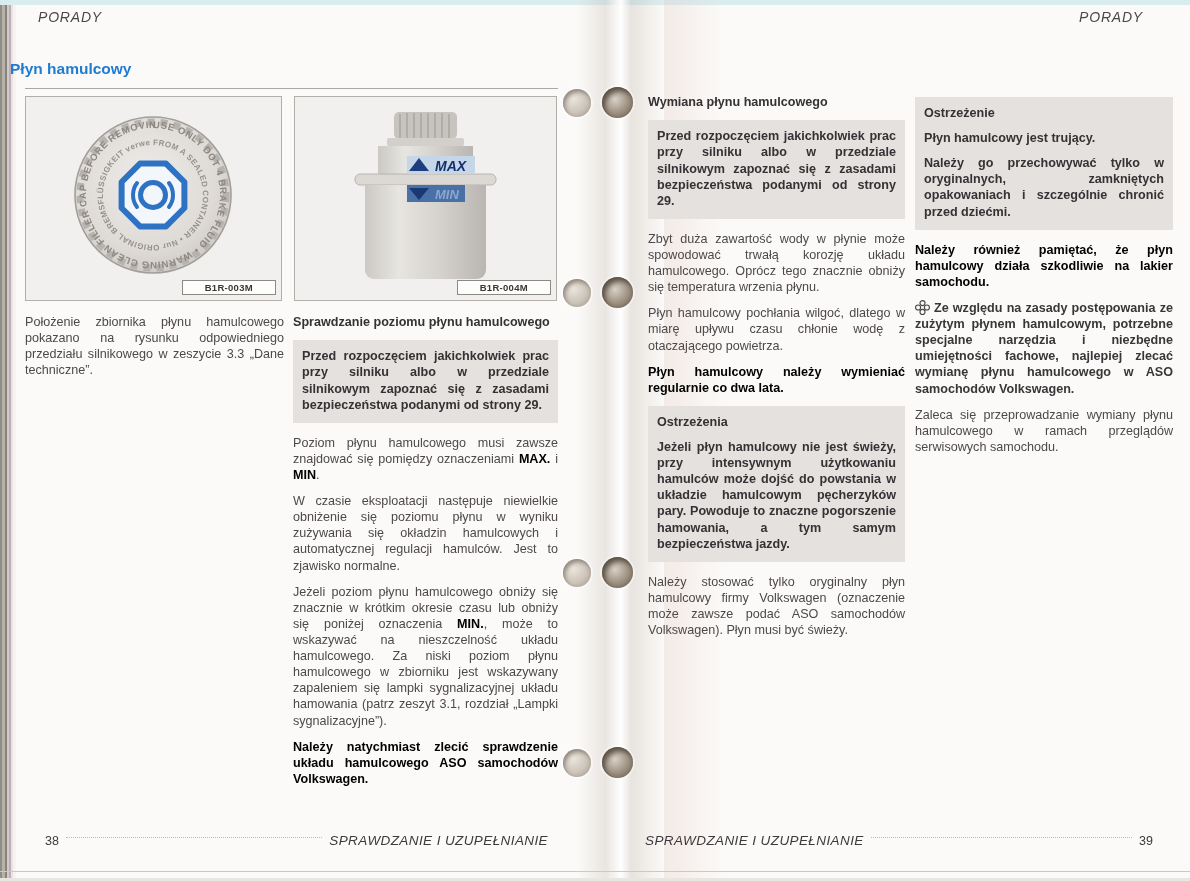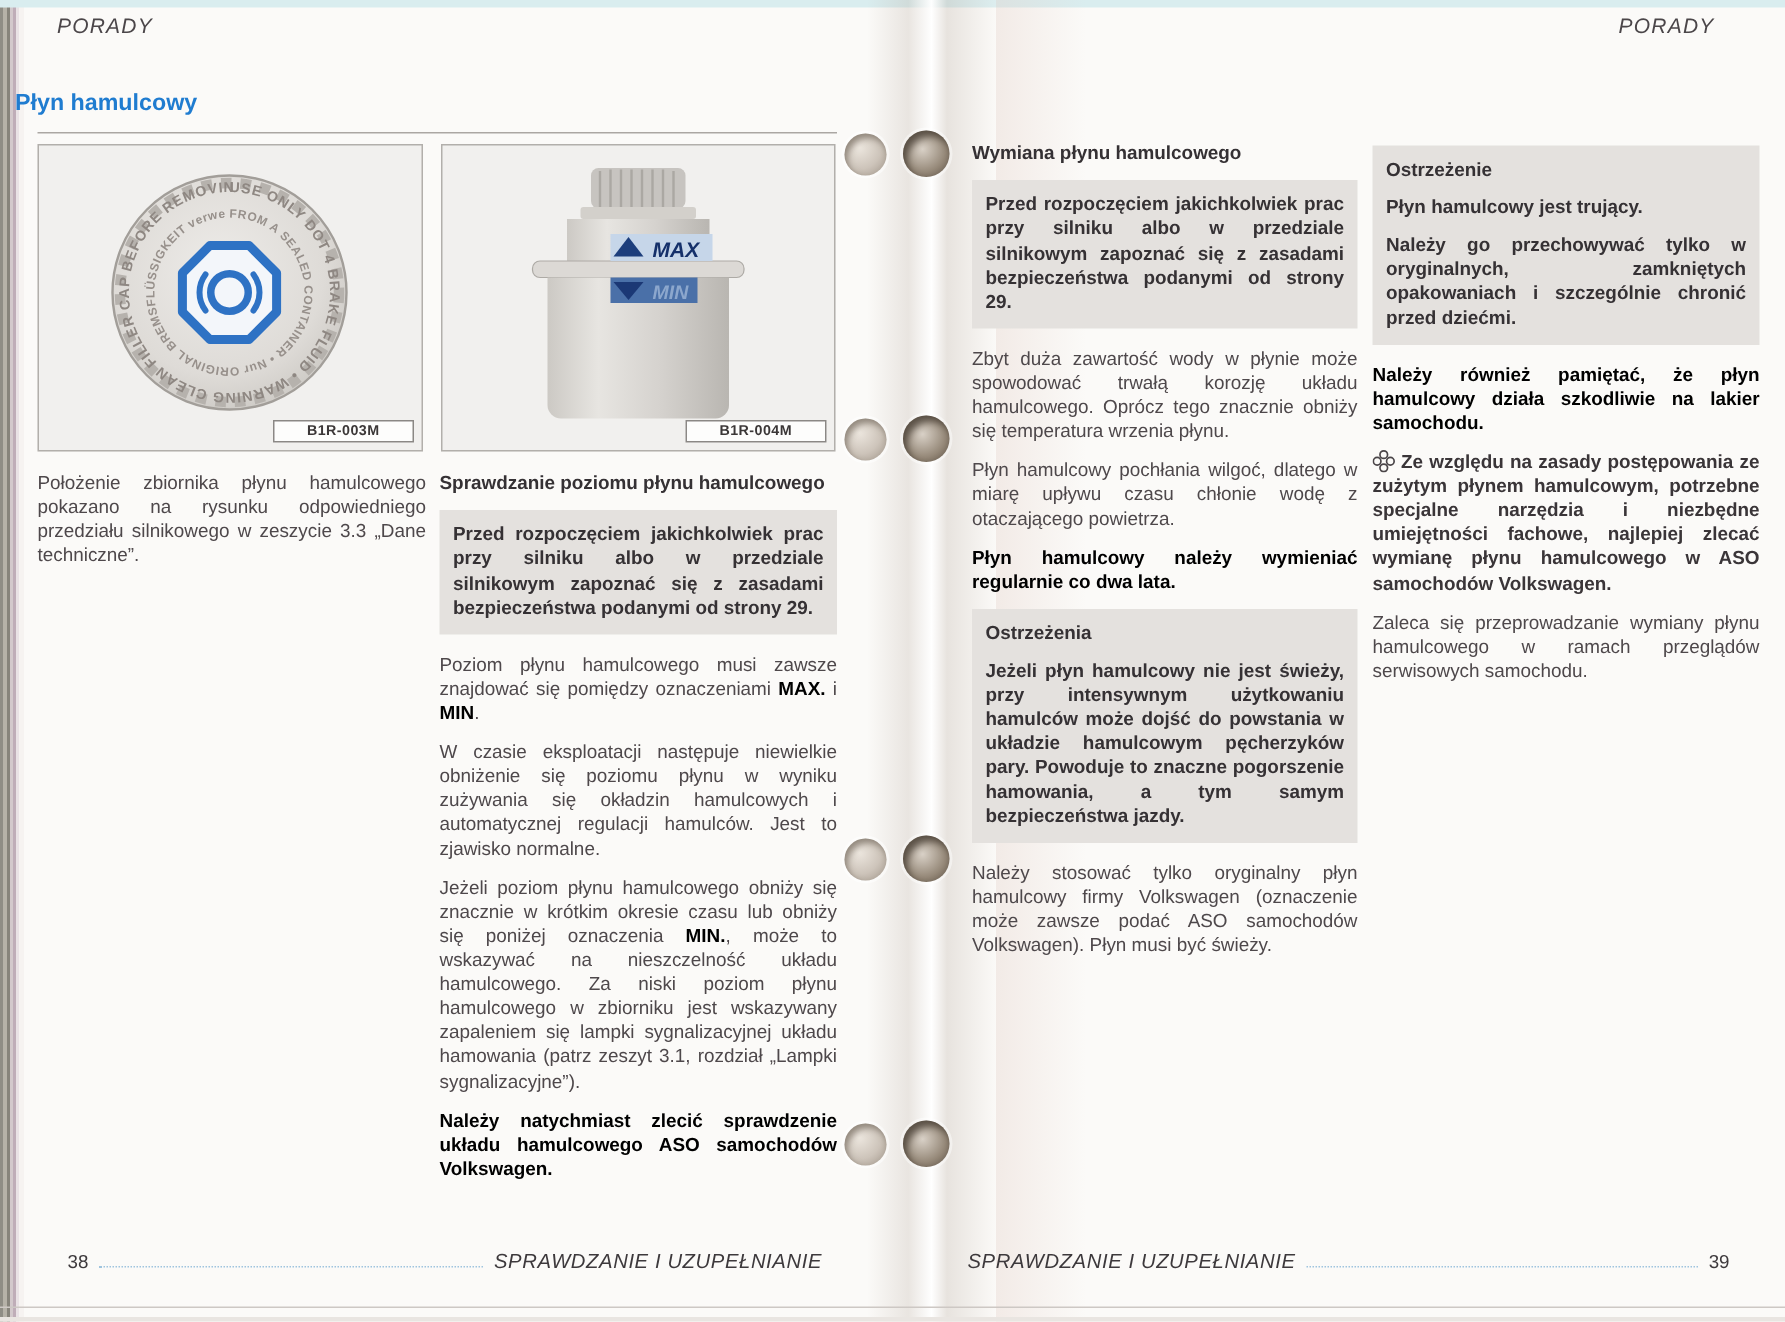--- a/index.html
+++ b/index.html
@@ -28,21 +28,21 @@
     background:radial-gradient(circle at 42% 40%,#d9d1c7,#958878 60%,#584c40 100%);
     box-shadow:inset 3px 4px 5px rgba(40,32,24,.6), 0 0 0 2px rgba(255,255,255,.45);}
 
   
   .hdr{position:absolute;top:9px;font-size:14px;font-style:italic;color:#4b4649;letter-spacing:.8px;}
   .hdr-left{left:38px;}
   .hdr-right{right:47px;}
   .page-title{position:absolute;left:10px;top:60px;font-size:15.5px;font-weight:bold;color:#1f7cd0;}
   .title-rule{position:absolute;left:25px;top:88px;width:533px;height:1px;background:#aba7a3;}
 
-  .footer{position:absolute;top:833px;display:flex;align-items:flex-end;font-size:13px;color:#3d393c;}
+  .footer{position:absolute;top:833px;display:flex;align-items:center;font-size:13px;color:#3d393c;}
   .footer .pageno{font-size:12.5px;}
   .footer .fline{flex:1;border-bottom:1px dotted #9fc4de;margin:0 7px;transform:translateY(-3px);}
   .footer .chapter{font-style:italic;font-size:13.5px;letter-spacing:.4px;color:#3d393c;}
   .footer.fl{left:45px;width:503px;}
   .footer.fr{left:645px;width:508px;}
 
   
   .fig{position:absolute;background:#f1f0ee;border:1px solid #b2afab;box-sizing:border-box;}
   .fig1{left:25px;top:96px;width:257px;height:205px;}
   .fig2{left:294px;top:96px;width:263px;height:205px;}

